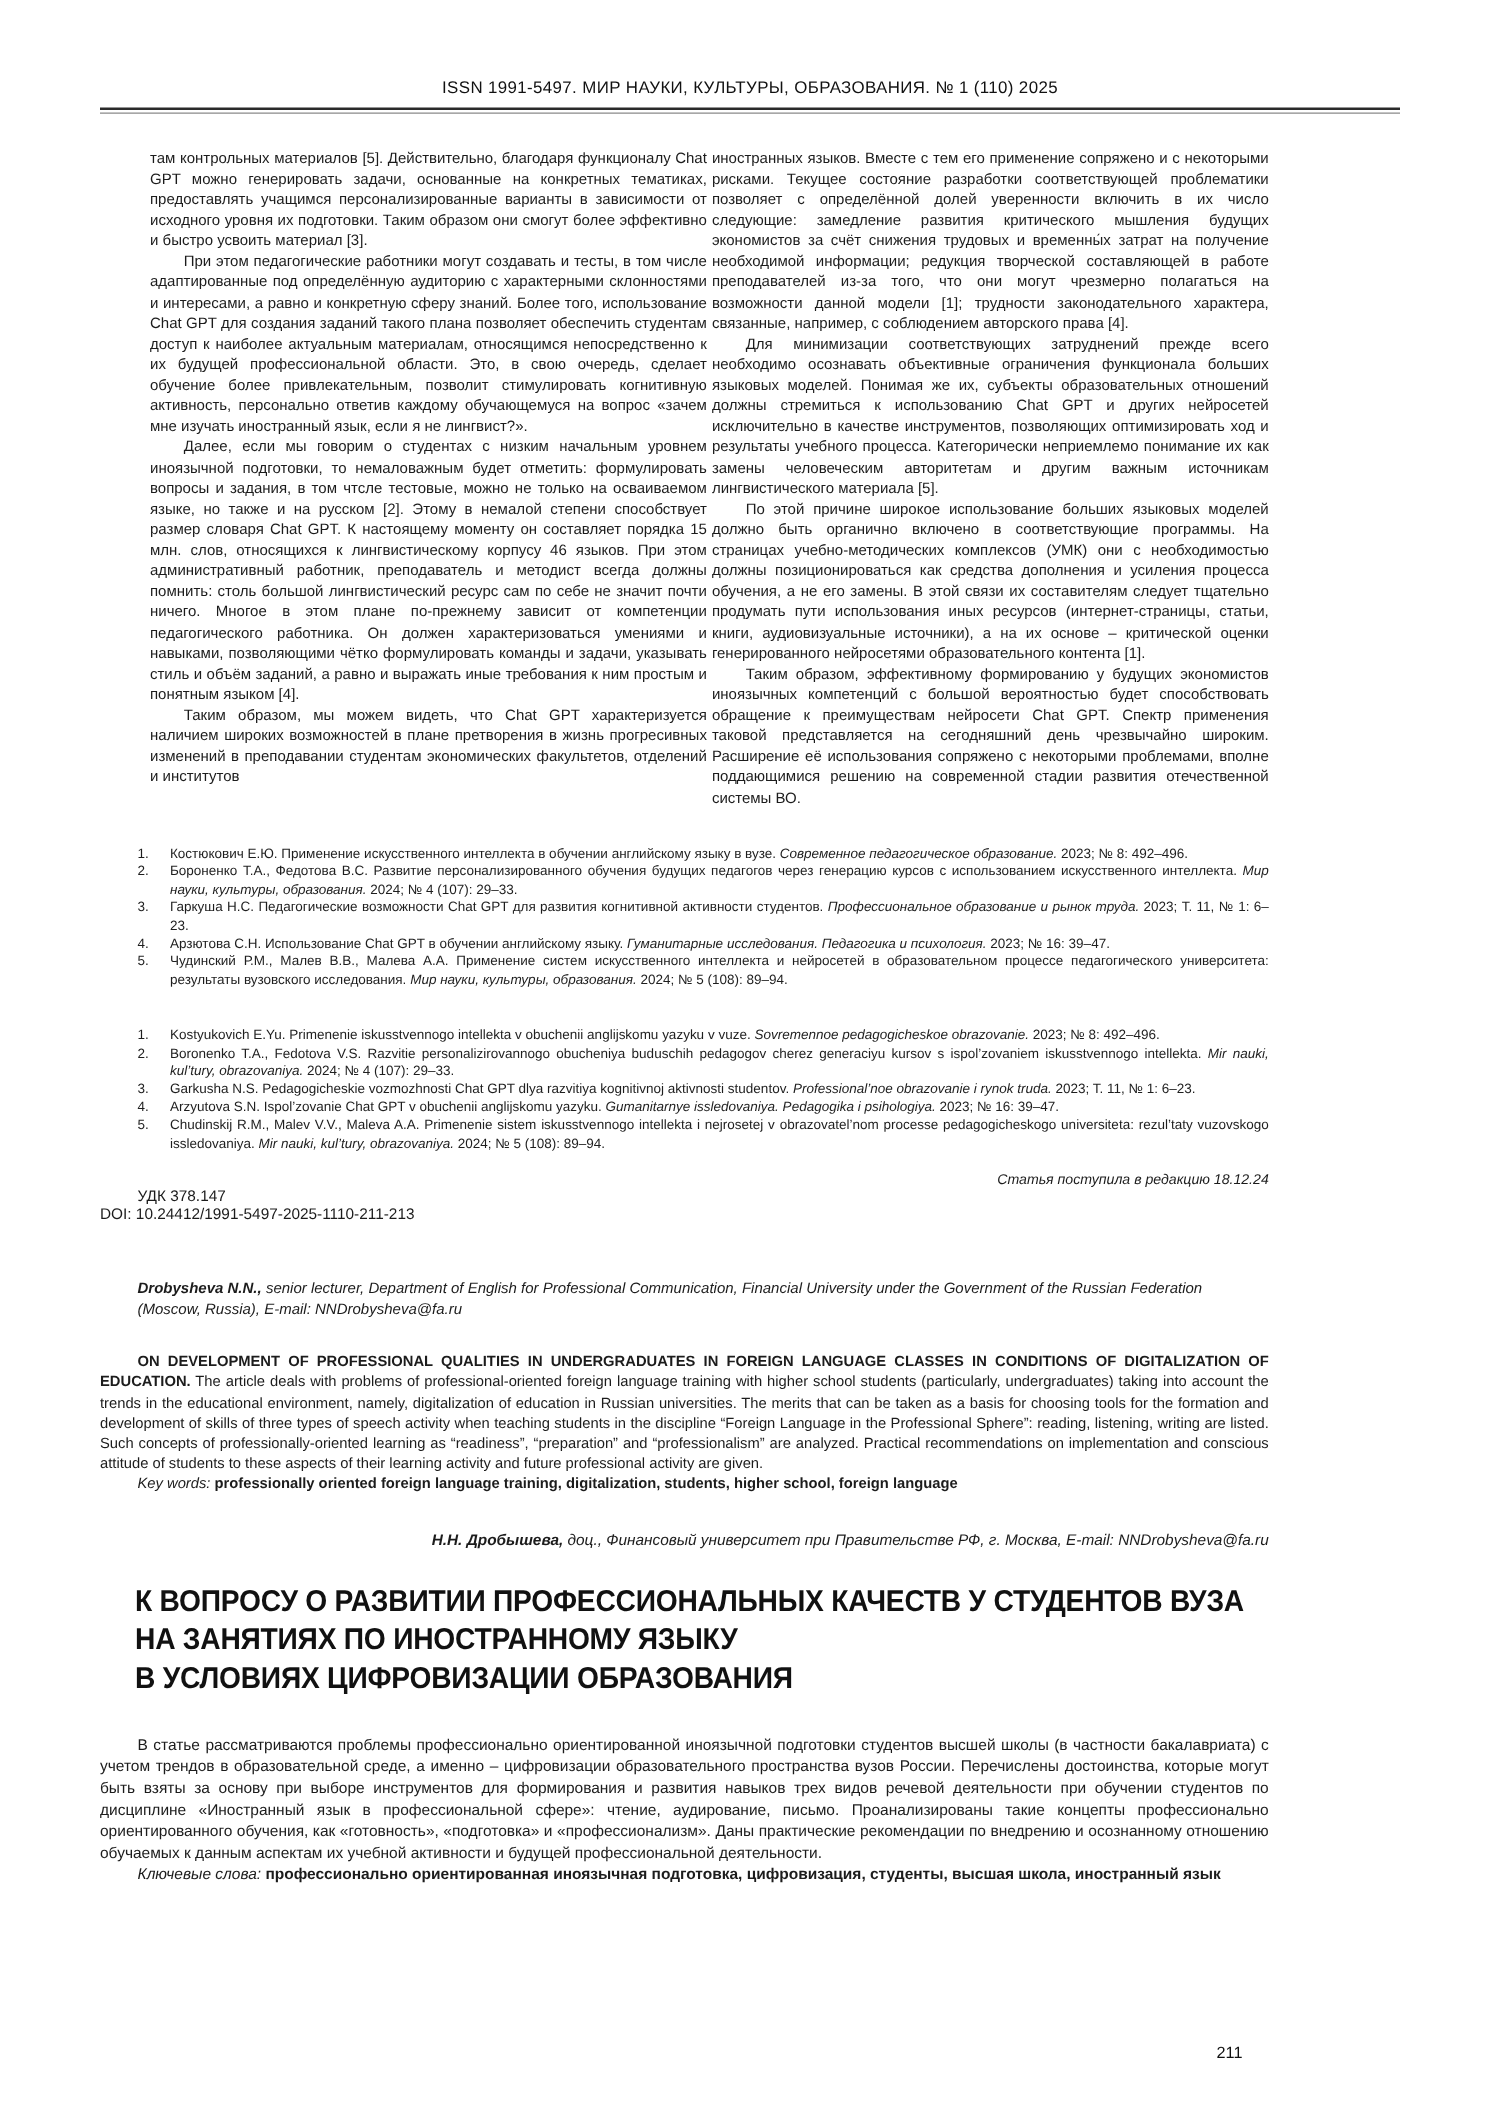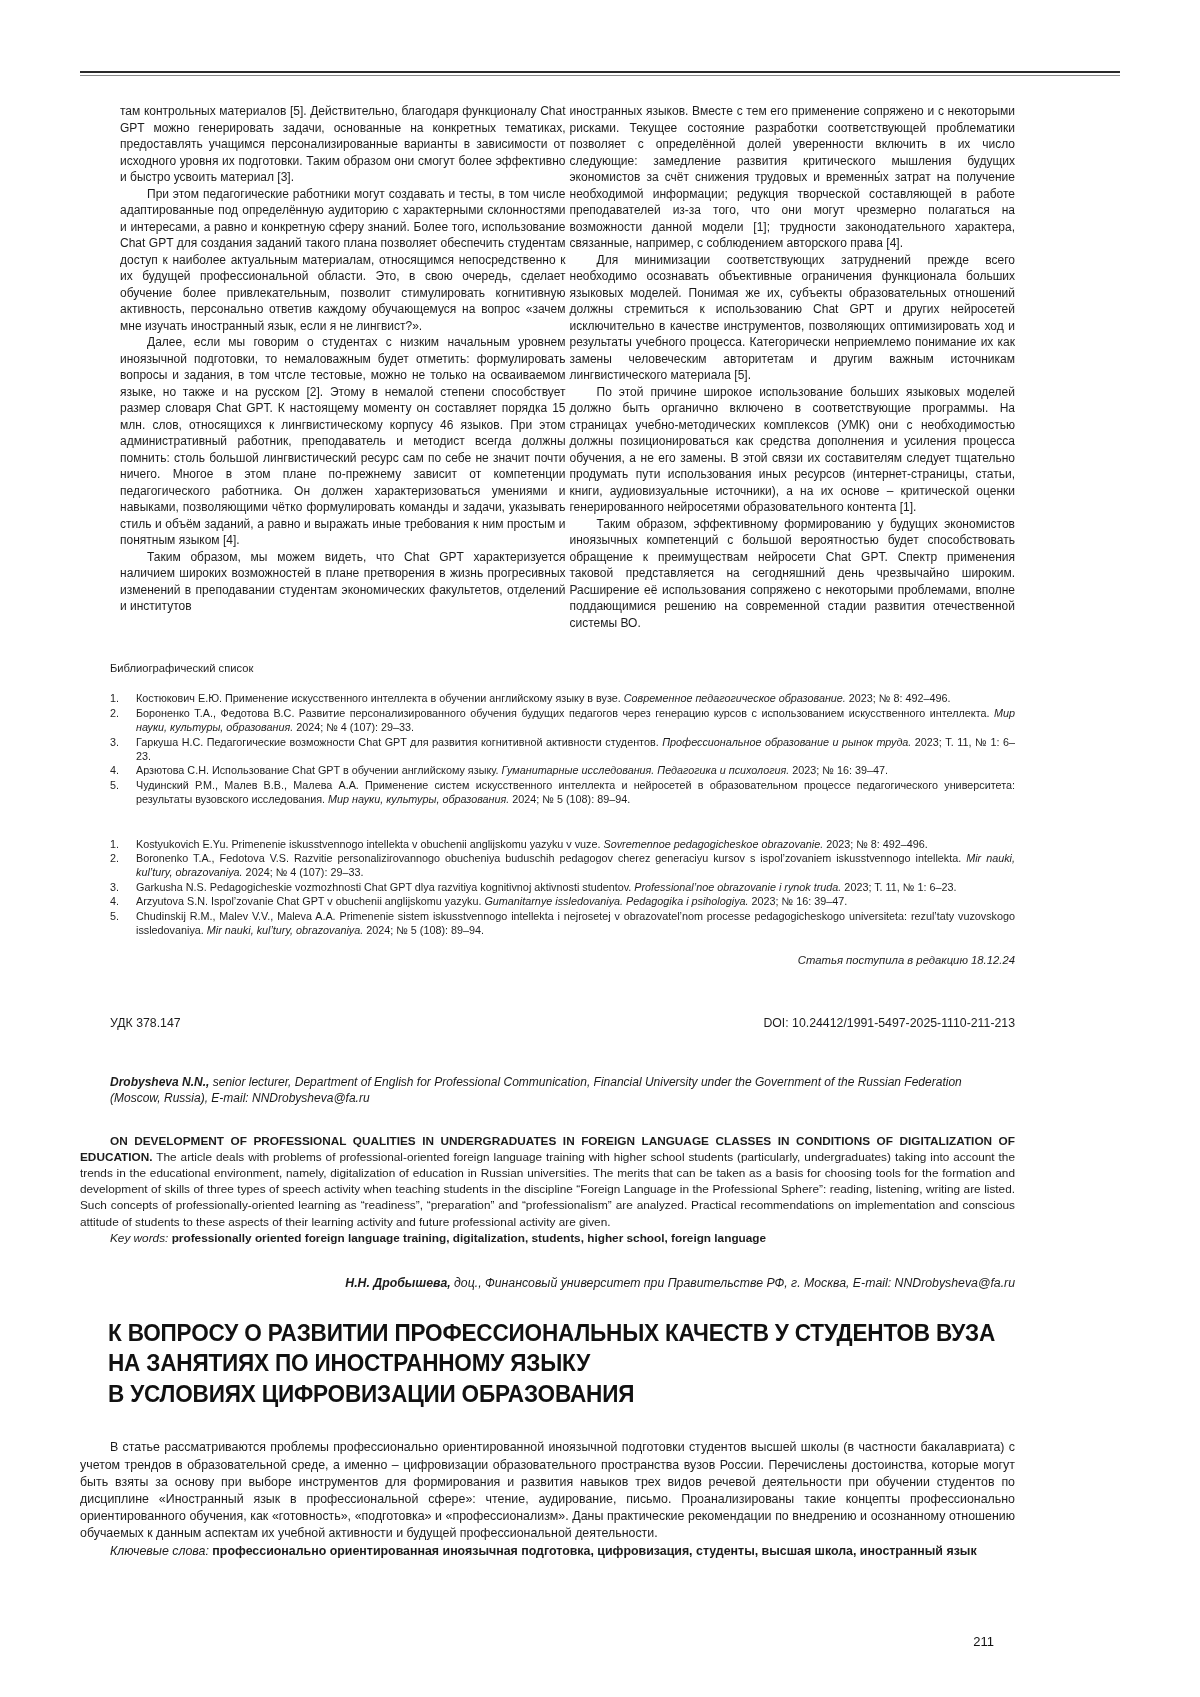--- a/index.html
+++ b/index.html
@@ -23,21 +23,21 @@
   .refs-block{margin-top:30px;font-size:10.8px;line-height:14.4px;color:#1e1e1e;}
   .refs-title{margin:0 0 0 30px;font-size:11.2px;}
   .refs-list{margin-top:16px;}
   .ref-item{display:flex;margin:0 0 0 30px;}
   .ref-num{flex:0 0 26px;}
   .ref-text{flex:1;text-align:justify;}
   .ref-text i{font-style:italic;}
 
   .received{margin-top:16px;text-align:right;font-style:italic;font-size:11.3px;}
 
-  .meta-row{display:flex;justify-content:space-between;margin-top:50px;font-size:12.3px;}
+  .meta-row{display:flex;justify-content:flex-end;font-size:12.3px;flex-direction:column;}
   .meta-row .udk{margin-left:30px;}
 
   .author-en{margin:44px 0 0 30px;font-size:12px;line-height:16.5px;font-style:italic;}
   .author-en b{font-weight:bold;}
 
   .abstract-en{margin:26px 0 0 0;font-size:11.8px;line-height:16.2px;text-align:justify;text-indent:30px;}
   .abstract-en b{font-weight:bold;}
   .kw-line{margin:0;font-size:11.8px;line-height:16.2px;text-indent:30px;}
   .kw-line .kw-label{font-style:italic;}
   .kw-line .kw-text{font-weight:bold;}
@@ -53,20 +53,21 @@
   .kw-ru{margin:0;font-size:12.4px;line-height:17.2px;text-indent:30px;}
   .kw-ru .kw-label{font-style:italic;}
   .kw-ru .kw-text{font-weight:bold;}
 
   .page-number{position:absolute;right:206px;top:1634px;font-size:13px;color:#111;}
 </style>
 </head>
 <body>
 
 <div class="page-head">
+  <div class="journal-line">ISSN 1991-5497. МИР НАУКИ, КУЛЬТУРЫ, ОБРАЗОВАНИЯ.  № 1 (110) 2025</div>
   <div class="head-rule"></div>
   <div class="head-rule2"></div>
 </div>
 
 <div class="content">
 
   <div class="columns">
     <div class="col">
       <p class="noindent">там контрольных материалов [5]. Действительно, благодаря функционалу Chat GPT можно генерировать задачи, основанные на конкретных тематиках, предоставлять учащимся персонализированные варианты в зависимости от исходного уровня их подготовки. Таким образом они смогут более эффективно и быстро усвоить материал [3].</p>
       <p>При этом педагогические работники могут создавать и тесты, в том числе адаптированные под определённую аудиторию с характерными склонностями и интересами, а равно и конкретную сферу знаний. Более того, использование Chat GPT для создания заданий такого плана позволяет обеспечить студентам доступ к наиболее актуальным материалам, относящимся непосредственно к их будущей профессиональной области. Это, в свою очередь, сделает обучение более привлекательным, позволит стимулировать когнитивную активность, персонально ответив каждому обучающемуся на вопрос «зачем мне изучать иностранный язык, если я не лингвист?».</p>
@@ -75,21 +76,20 @@
     </div>
     <div class="col">
       <p class="noindent">иностранных языков. Вместе с тем его применение сопряжено и с некоторыми рисками. Текущее состояние разработки соответствующей проблематики позволяет с определённой долей уверенности включить в их число следующие: замедление развития критического мышления будущих экономистов за счёт снижения трудовых и временны́х затрат на получение необходимой информации; редукция творческой составляющей в работе преподавателей из-за того, что они могут чрезмерно полагаться на возможности данной модели [1]; трудности законодательного характера, связанные, например, с соблюдением авторского права [4].</p>
       <p>Для минимизации соответствующих затруднений прежде всего необходимо осознавать объективные ограничения функционала больших языковых моделей. Понимая же их, субъекты образовательных отношений должны стремиться к использованию Chat GPT и других нейросетей исключительно в качестве инструментов, позволяющих оптимизировать ход и результаты учебного процесса. Категорически неприемлемо понимание их как замены человеческим авторитетам и другим важным источникам лингвистического материала [5].</p>
       <p>По этой причине широкое использование больших языковых моделей должно быть органично включено в соответствующие программы. На страницах учебно-методических комплексов (УМК) они с необходимостью должны позиционироваться как средства дополнения и усиления процесса обучения, а не его замены. В этой связи их составителям следует тщательно продумать пути использования иных ресурсов (интернет-страницы, статьи, книги, аудиовизуальные источники), а на их основе – критической оценки генерированного нейросетями образовательного контента [1].</p>
       <p>Таким образом, эффективному формированию у будущих экономистов иноязычных компетенций с большой вероятностью будет способствовать обращение к преимуществам нейросети Chat GPT. Спектр применения таковой представляется на сегодняшний день чрезвычайно широким. Расширение её использования сопряжено с некоторыми проблемами, вполне поддающимися решению на современной стадии развития отечественной системы ВО.</p>
     </div>
   </div>
 
   <div class="refs-block">
-    <div class="refs-title">Библиографический список</div>
     <div class="refs-list">
       <div class="ref-item">
         <span class="ref-num">1.</span>
         <div class="ref-text"><span>Костюкович Е.Ю. Применение искусственного интеллекта в обучении английскому языку в вузе. </span><i>Современное педагогическое образование.</i><span> 2023; № 8: 492–496.</span></div>
       </div>
       <div class="ref-item">
         <span class="ref-num">2.</span>
         <div class="ref-text"><span>Бороненко Т.А., Федотова В.С. Развитие персонализированного обучения будущих педагогов через генерацию курсов с использованием искусственного интеллекта. </span><i>Мир науки, культуры, образования.</i><span> 2024; № 4 (107): 29–33.</span></div>
       </div>
       <div class="ref-item">

